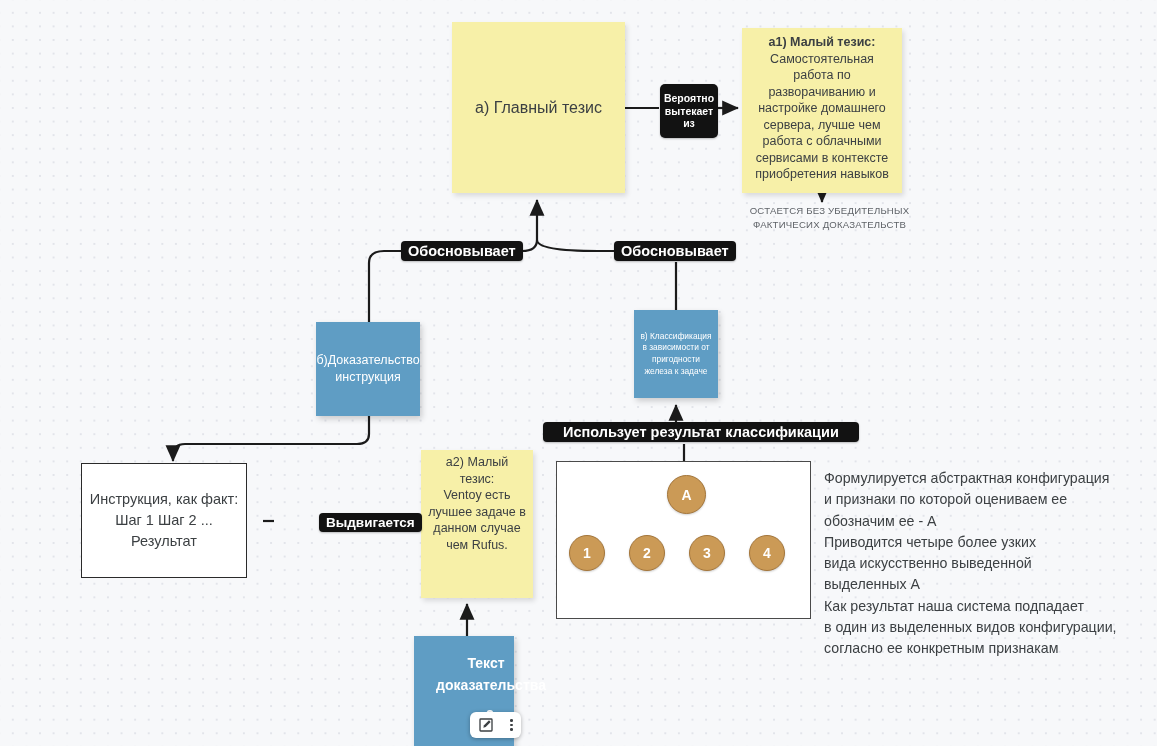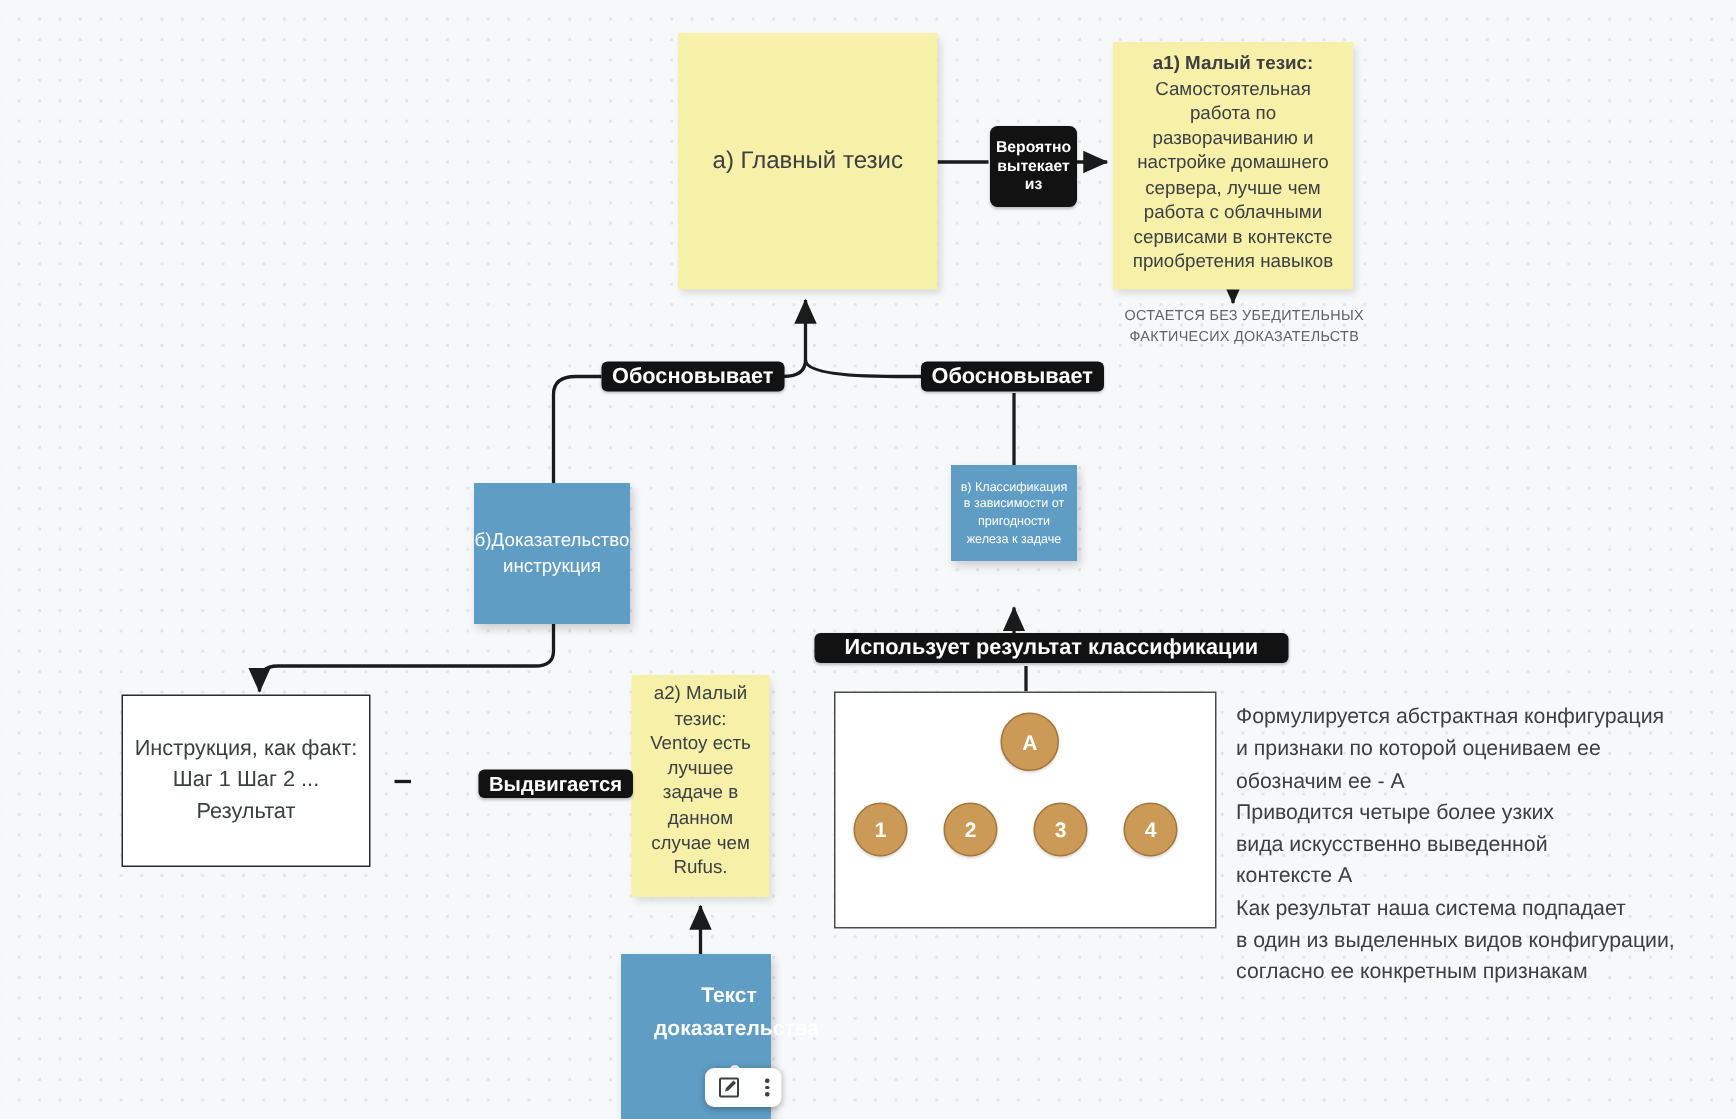--- a/index.html
+++ b/index.html
@@ -26,32 +26,32 @@
   .sticky.main{
     left:452px;top:22px;width:173px;height:171px;
     font-size:16px;color:#3c4043;
   }
   .sticky.a1{
     left:742px;top:28px;width:160px;height:165px;
     padding:6px 8px;font-size:12.5px;line-height:16.5px;color:#3c4043;
     align-items:flex-start;
   }
   .sticky.a2{
-    left:421px;top:450px;width:92px;height:148px;
+    left:421px;top:450px;width:112px;height:148px;
     padding:4px 6px;font-size:12.5px;line-height:16.6px;color:#3c4043;
     align-items:flex-start;
   }
 
   .blue{
     background:#5f9dc4;color:#ffffff;
     box-shadow:2px 3px 6px rgba(0,0,0,.18);
     display:flex;align-items:center;justify-content:center;text-align:center;
   }
   .blue.proof{left:316px;top:322px;width:104px;height:94px;font-size:12.5px;line-height:17px;}
-  .blue.classify{left:634px;top:310px;width:84px;height:64px;font-size:8.4px;line-height:11.6px;padding:0 4px;}
+  .blue.classify{left:634px;top:310px;width:84px;height:88px;font-size:8.4px;line-height:11.6px;padding:0 4px;}
   .blue.textproof{left:414px;top:636px;width:100px;height:112px;font-size:14px;line-height:22px;font-weight:bold;
      align-items:flex-start;padding-top:16px;}
 
   .whitebox{
     left:81px;top:463px;width:166px;height:115px;
     background:#ffffff;border:1.6px solid #2a2a2a;
     display:flex;align-items:center;justify-content:center;text-align:center;
     font-size:14.5px;line-height:21px;color:#3c4043;
   }
 
@@ -214,21 +214,21 @@
   <div class="label l-vydvig">
     <span>Выдвигается</span>
   </div>
 
   <div class="sidetext">
     <div>Формулируется абстрактная конфигурация</div>
     <div>и признаки по которой оцениваем ее</div>
     <div>обозначим ее - А</div>
     <div>Приводится четыре более узких</div>
     <div>вида искусственно выведенной</div>
-    <div>контексте А</div>
+    <div>выделенных А</div>
     <div>Как результат наша система подпадает</div>
     <div>в один из выделенных видов конфигурации,</div>
     <div>согласно ее конкретным признакам</div>
   </div>
 
   <div class="toolbar">
     <span class="ic">
       <svg width="16" height="16" viewBox="0 0 24 24" fill="none" stroke="#3c4043" stroke-width="2">
         <rect x="3" y="3" width="18" height="18" rx="1"></rect>
         <path d="M8 16 L9 12.5 L16.5 5 L19 7.5 L11.5 15 z" fill="#3c4043" stroke="none"></path>

